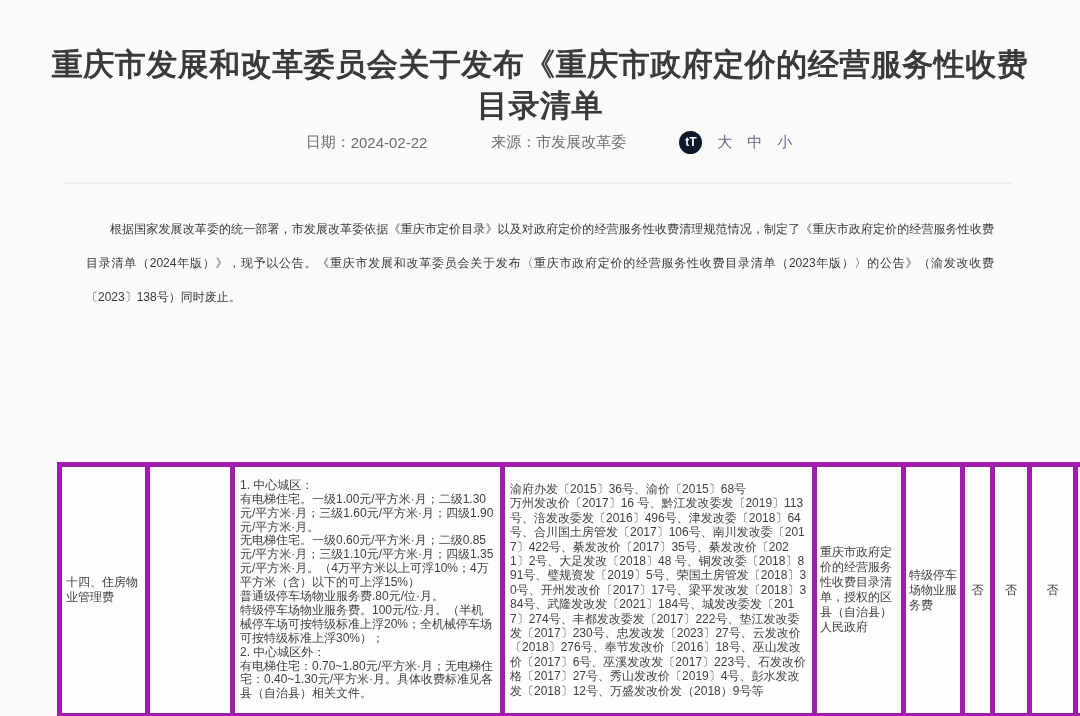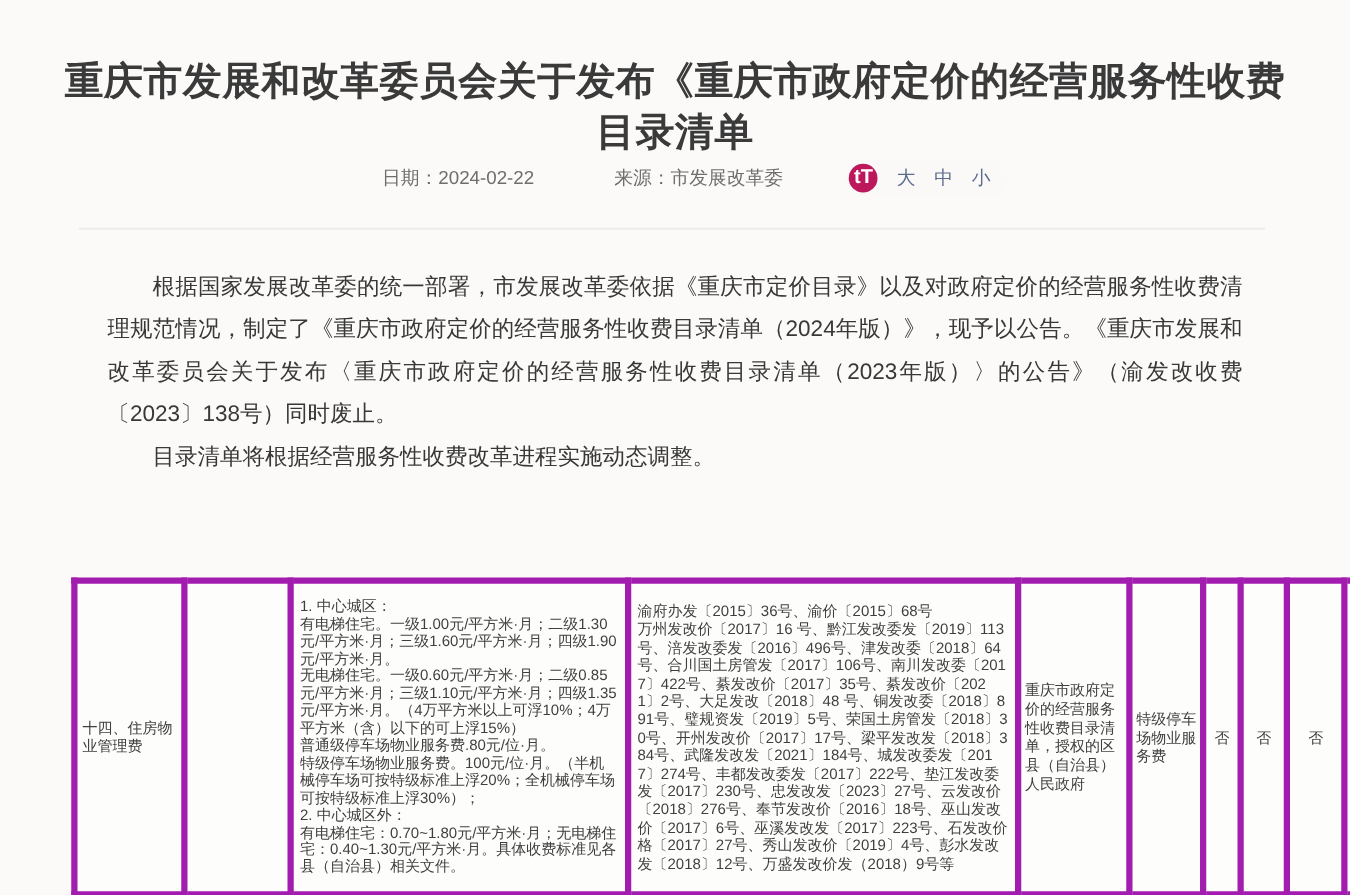--- a/index.html
+++ b/index.html
@@ -18,34 +18,34 @@
     position:absolute;top:127px;left:0;right:0;height:30px;
     display:flex;justify-content:center;align-items:center;
     font-size:15px;color:#6e6e6e;
   }
   .meta-item{margin:0 32px;display:flex;align-items:center;}
   .fontsize-widget{
     display:flex;align-items:center;margin-left:18px;
     background:#faf9f7;border-radius:15px;padding:3px 14px 3px 3px;
   }
   .fontsize-icon{
-    width:23px;height:23px;border-radius:50%;background:#be185d;
+    width:23px;height:23px;border-radius:50%;background:#0f172a;
     color:#fff;display:flex;align-items:center;justify-content:center;
-    font-size:16px;font-weight:bold;line-height:1;
+    font-size:12px;font-weight:bold;line-height:1;
   }
   .fontsize-opt{
     margin-left:15px;font-size:15px;color:#5c6c8e;cursor:pointer;
   }
   .divider{
     position:absolute;top:182px;left:63px;right:68px;height:2px;
     background:#efeeec;
   }
   .body-text{
     position:absolute;top:212px;left:86px;width:908px;
-    font-size:18px;line-height:34px;color:#383838;
+    font-size:12px;line-height:34px;color:#383838;
     text-align:justify;
   }
   .body-text p{margin:0;text-indent:2em;}
   table.catalog{
     position:absolute;top:462px;left:57px;width:970px;
     border-collapse:collapse;table-layout:fixed;
     font-size:12px;color:#3f3f3f;
     background:#fdfdfc;
   }
   table.catalog{border:2px solid #3c3c3c;}
@@ -86,21 +86,20 @@
     <span class="fontsize-opt">大</span>
     <span class="fontsize-opt">中</span>
     <span class="fontsize-opt">小</span>
   </div>
 </div>
 
 <div class="divider"></div>
 
 <div class="body-text">
   <p>根据国家发展改革委的统一部署，市发展改革委依据《重庆市定价目录》以及对政府定价的经营服务性收费清理规范情况，制定了《重庆市政府定价的经营服务性收费目录清单（2024年版）》，现予以公告。《重庆市发展和改革委员会关于发布〈重庆市政府定价的经营服务性收费目录清单（2023年版）〉的公告》（渝发改收费〔2023〕138号）同时废止。</p>
-  <p>目录清单将根据经营服务性收费改革进程实施动态调整。</p>
 </div>
 
 <table class="catalog">
   <tbody>
     <tr>
       <td class="c-category">十四、住房物业管理费</td>
       <td class="c-empty"></td>
       <td class="c-pricing">1. 中心城区：
 有电梯住宅。一级1.00元/平方米·月；二级1.30元/平方米·月；三级1.60元/平方米·月；四级1.90元/平方米·月。
 无电梯住宅。一级0.60元/平方米·月；二级0.85元/平方米·月；三级1.10元/平方米·月；四级1.35元/平方米·月。（4万平方米以上可浮10%；4万平方米（含）以下的可上浮15%）

